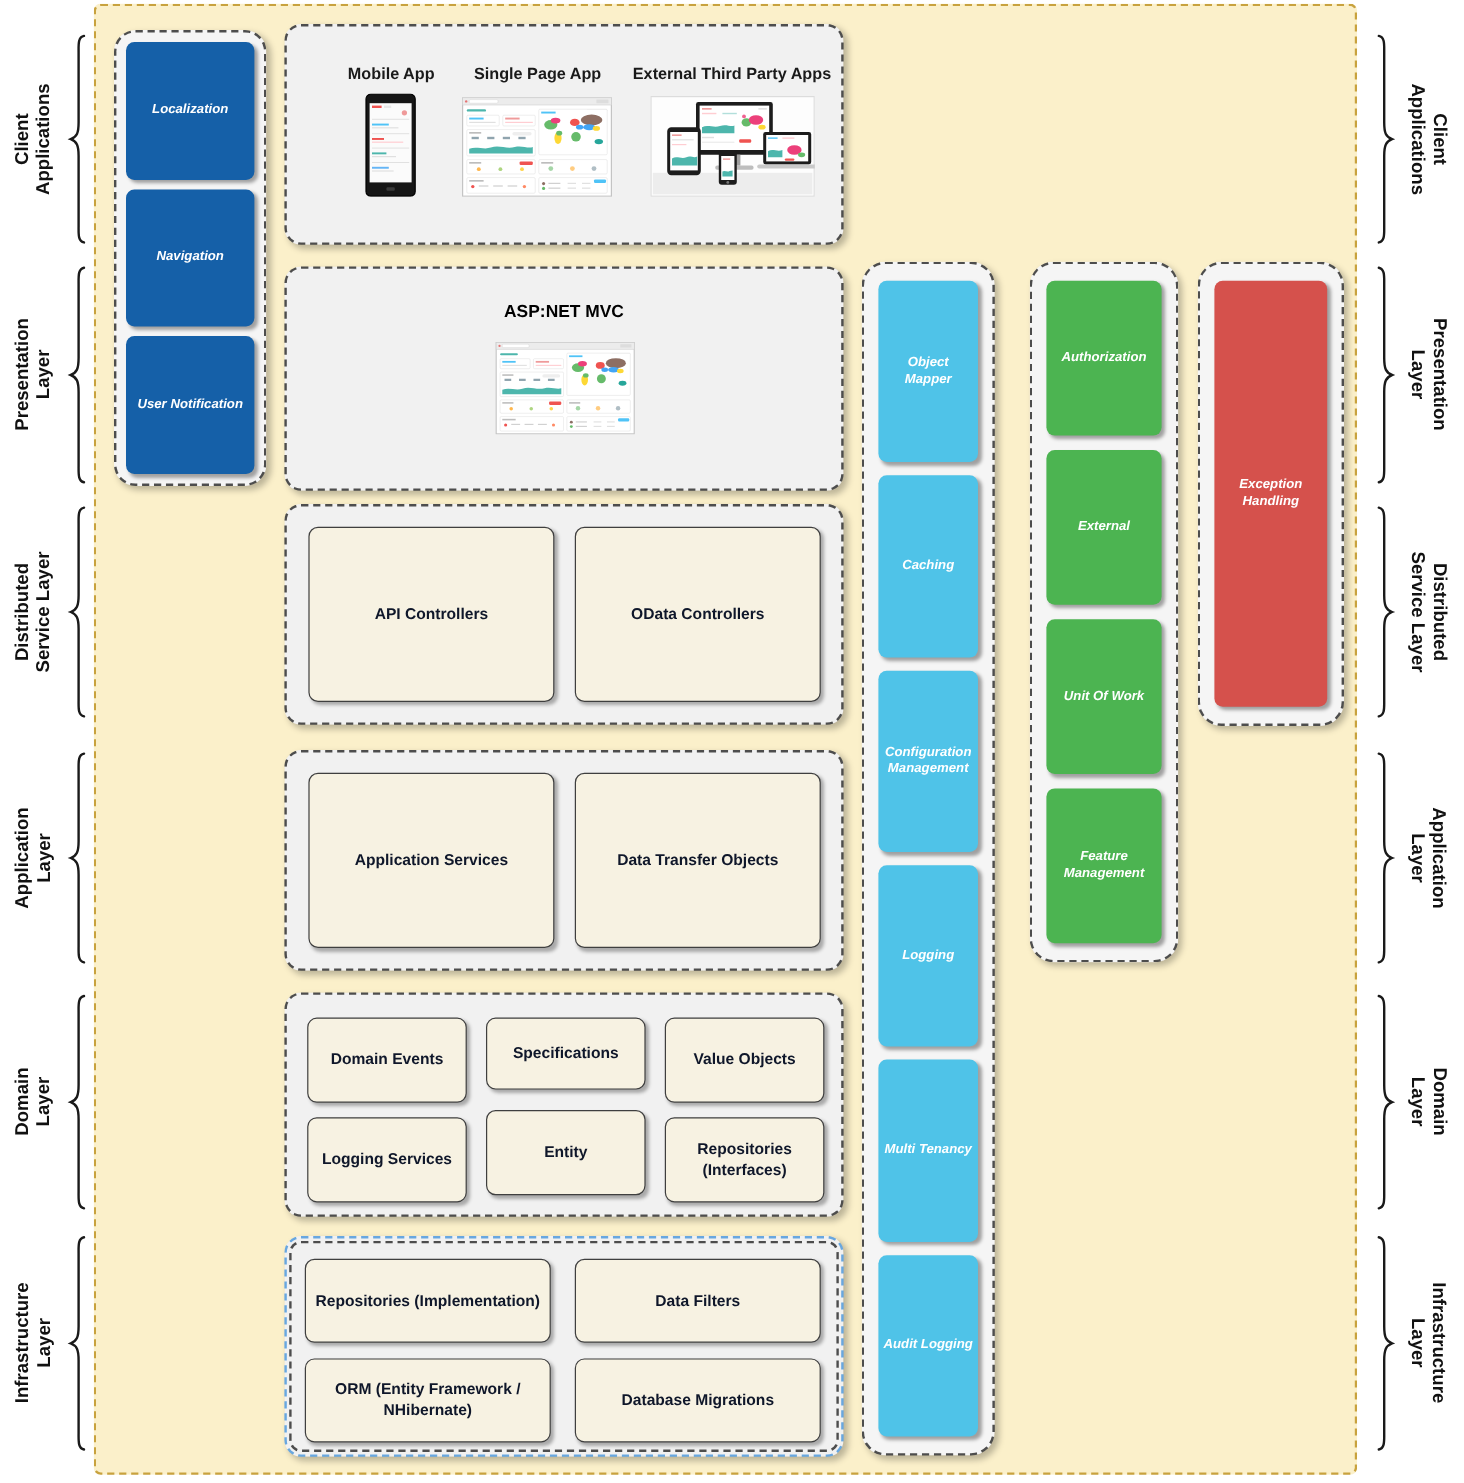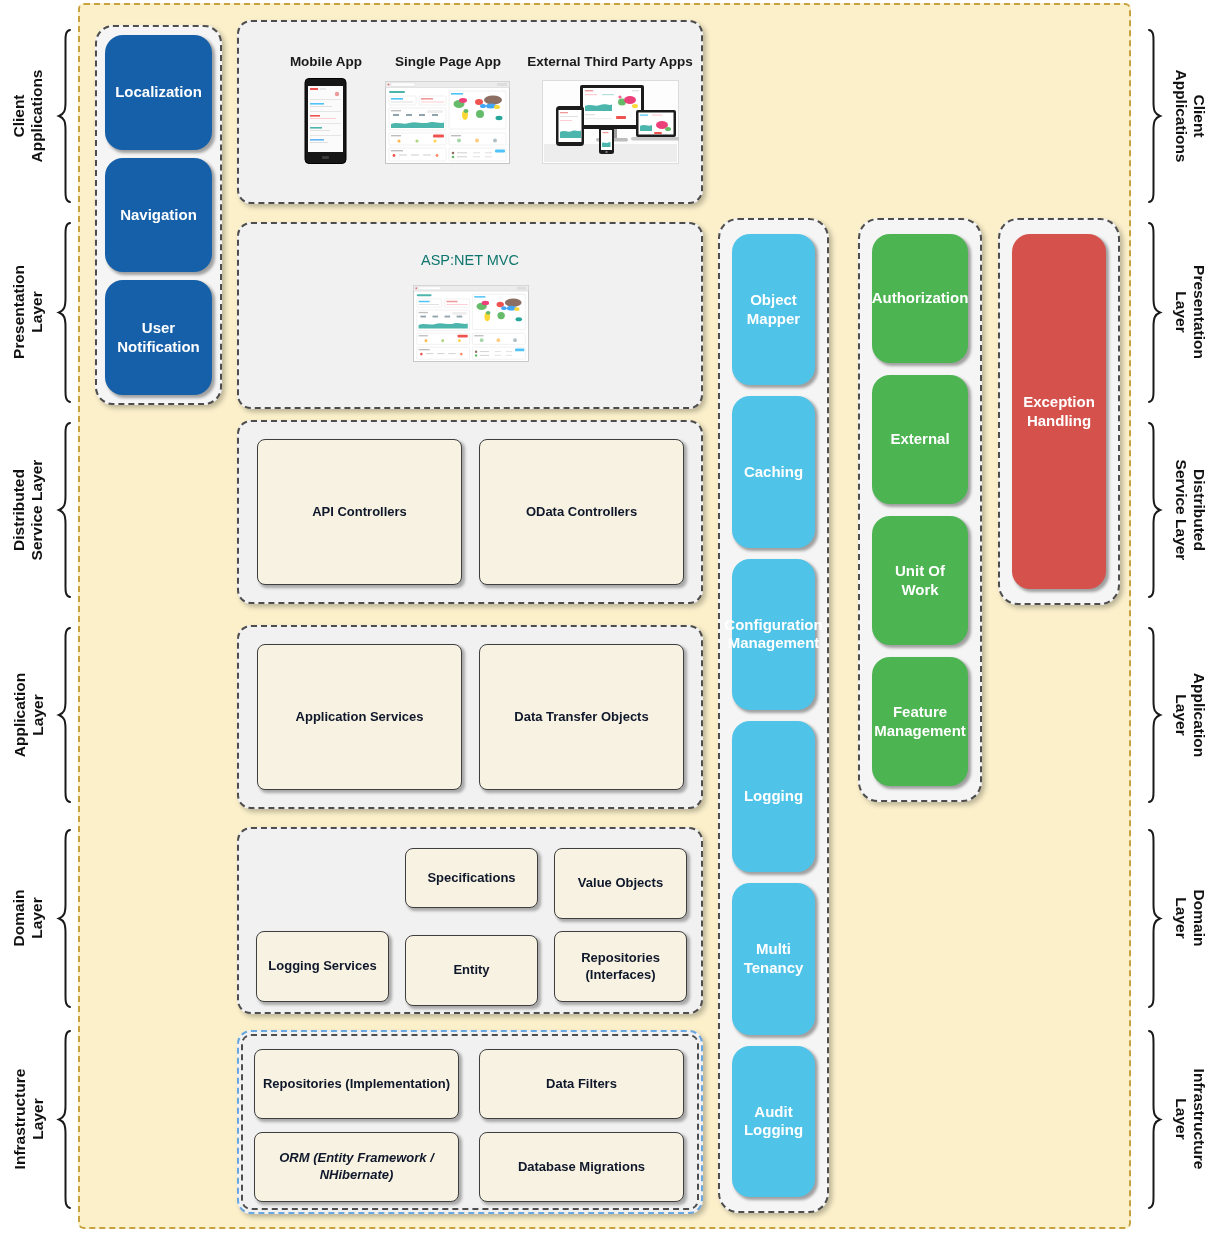--- a/index.html
+++ b/index.html
@@ -4,41 +4,41 @@
 <style>
   html,body{margin:0;padding:0;background:#ffffff;}
   .canvas{position:relative;width:1220px;height:1236px;background:#ffffff;overflow:hidden;
           font-family:"Liberation Sans", sans-serif;}
   .outer{position:absolute;left:78px;top:3px;width:1049px;height:1222px;background:#FBF0CA;
          border:2px dashed #C8A23E;border-radius:6px;}
   .container{position:absolute;background:#F1F1F1;border:2px dashed #4d4d4d;border-radius:14px;
              box-shadow:3px 3px 5px rgba(0,0,0,0.25);}
   .colcontainer{position:absolute;background:#F5F5F5;border:2px dashed #4d4d4d;border-radius:20px;
              box-shadow:3px 3px 5px rgba(0,0,0,0.25);display:flex;flex-direction:column;gap:11px;}
-  .bluebox,.cyanbox,.greenbox,.redbox{border-radius:18px;display:flex;align-items:center;justify-content:center;
-             text-align:center;color:#ffffff;font-weight:bold;font-size:15px;line-height:1.25;
-             box-shadow:2.5px 2.5px 3px rgba(0,0,0,0.35);padding:4px;box-sizing:border-box;}
+  .bluebox,.cyanbox,.greenbox,.redbox{border-radius:7px;display:flex;align-items:center;justify-content:center;
+             text-align:center;color:#ffffff;font-weight:bold;font-size:11px;line-height:1.25;
+             box-shadow:2.5px 2.5px 3px rgba(0,0,0,0.35);padding:4px;box-sizing:border-box;font-style:italic;}
   .bluebox{background:#1560A8;}
   .cyanbox{background:#4FC3E8;flex:1;}
   .greenbox{background:#4CB451;flex:1;}
   .redbox{background:#D5514C;flex:1;}
   .creambox{position:absolute;background:#F7F2E2;border:1.5px solid #3f3f3f;border-radius:8px;
             box-shadow:2.5px 2.5px 3px rgba(0,0,0,0.3);display:flex;align-items:center;justify-content:center;
             text-align:center;font-size:13px;font-weight:bold;color:#0f172a;line-height:1.3;
             padding:3px;box-sizing:border-box;}
   .sidelabel{position:absolute;display:flex;align-items:center;justify-content:center;height:60px;
              text-align:center;font-weight:bold;font-size:15.5px;line-height:1.18;color:#111111;}
   .sidelabel.left{transform:rotate(-90deg);}
   .sidelabel.right{transform:rotate(90deg);}
   .brace{position:absolute;width:17px;}
   .brace svg{width:100%;height:100%;}
   .brace.right svg{transform:scaleX(-1);}
   .caption{position:absolute;text-align:center;font-weight:bold;font-size:13.5px;color:#1a1a1a;}
   .figure{position:absolute;}
-  .ptitle{position:absolute;left:0;width:100%;text-align:center;font-weight:normal;font-size:14.5px;color:#0f766e;}
+  .ptitle{position:absolute;left:0;width:100%;text-align:center;font-weight:bold;font-size:14.5px;color:#000000;}
   .infra-inner{position:absolute;inset:2px;border:2px dashed #4d4d4d;border-radius:10px;background:#F1F1F1;}
 </style>
 </head>
 <body>
 
 <div class="canvas">
   <div class="outer"></div>
 
   <div class="sidelabel left" style="left:-27px;top:86px;width:110px;">Client Applications</div>
   <div class="sidelabel left" style="left:-27px;top:282px;width:110px;">Presentation Layer</div>
@@ -311,32 +311,33 @@
     <div class="creambox" style="left:18px;top:17px;width:205px;height:146px;">API Controllers</div>
     <div class="creambox" style="left:240px;top:17px;width:205px;height:146px;">OData Controllers</div>
   </div>
 
   <div class="container" style="left:237px;top:625px;width:462px;height:180px;">
     <div class="creambox" style="left:18px;top:17px;width:205px;height:146px;">Application Services</div>
     <div class="creambox" style="left:240px;top:17px;width:205px;height:146px;">Data Transfer Objects</div>
   </div>
 
   <div class="container" style="left:237px;top:827px;width:462px;height:183px;">
+    <div class="creambox" style="left:17px;top:19px;width:133px;height:71px;">Domain Events</div>
     <div class="creambox" style="left:166px;top:19px;width:133px;height:60px;">Specifications</div>
     <div class="creambox" style="left:315px;top:19px;width:133px;height:71px;">Value Objects</div>
     <div class="creambox" style="left:17px;top:102px;width:133px;height:71px;">Logging Services</div>
-    <div class="creambox" style="left:166px;top:106px;width:133px;height:71px;">Entity</div>
+    <div class="creambox" style="left:166px;top:96px;width:133px;height:71px;">Entity</div>
     <div class="creambox" style="left:315px;top:102px;width:133px;height:71px;">Repositories (Interfaces)</div>
   </div>
 
   <div class="container" style="left:237px;top:1030px;width:462px;height:180px;border-color:#68A7E0;background:#F1F1F1;">
     <div class="infra-inner"></div>
     <div class="creambox" style="left:15px;top:17px;width:205px;height:70px;">Repositories (Implementation)</div>
     <div class="creambox" style="left:240px;top:17px;width:205px;height:70px;">Data Filters</div>
-    <div class="creambox" style="left:15px;top:100px;width:205px;height:70px;font-style:italic;">ORM (Entity Framework / NHibernate)</div>
+    <div class="creambox" style="left:15px;top:100px;width:205px;height:70px;">ORM (Entity Framework / NHibernate)</div>
     <div class="creambox" style="left:240px;top:100px;width:205px;height:70px;">Database Migrations</div>
   </div>
 
   <div class="colcontainer" style="left:718px;top:218px;width:111px;height:995px;padding:14px 12px;box-sizing:border-box;">
     <div class="cyanbox">Object Mapper</div>
     <div class="cyanbox">Caching</div>
     <div class="cyanbox">Configuration Management</div>
     <div class="cyanbox">Logging</div>
     <div class="cyanbox">Multi Tenancy</div>
     <div class="cyanbox">Audit Logging</div>

